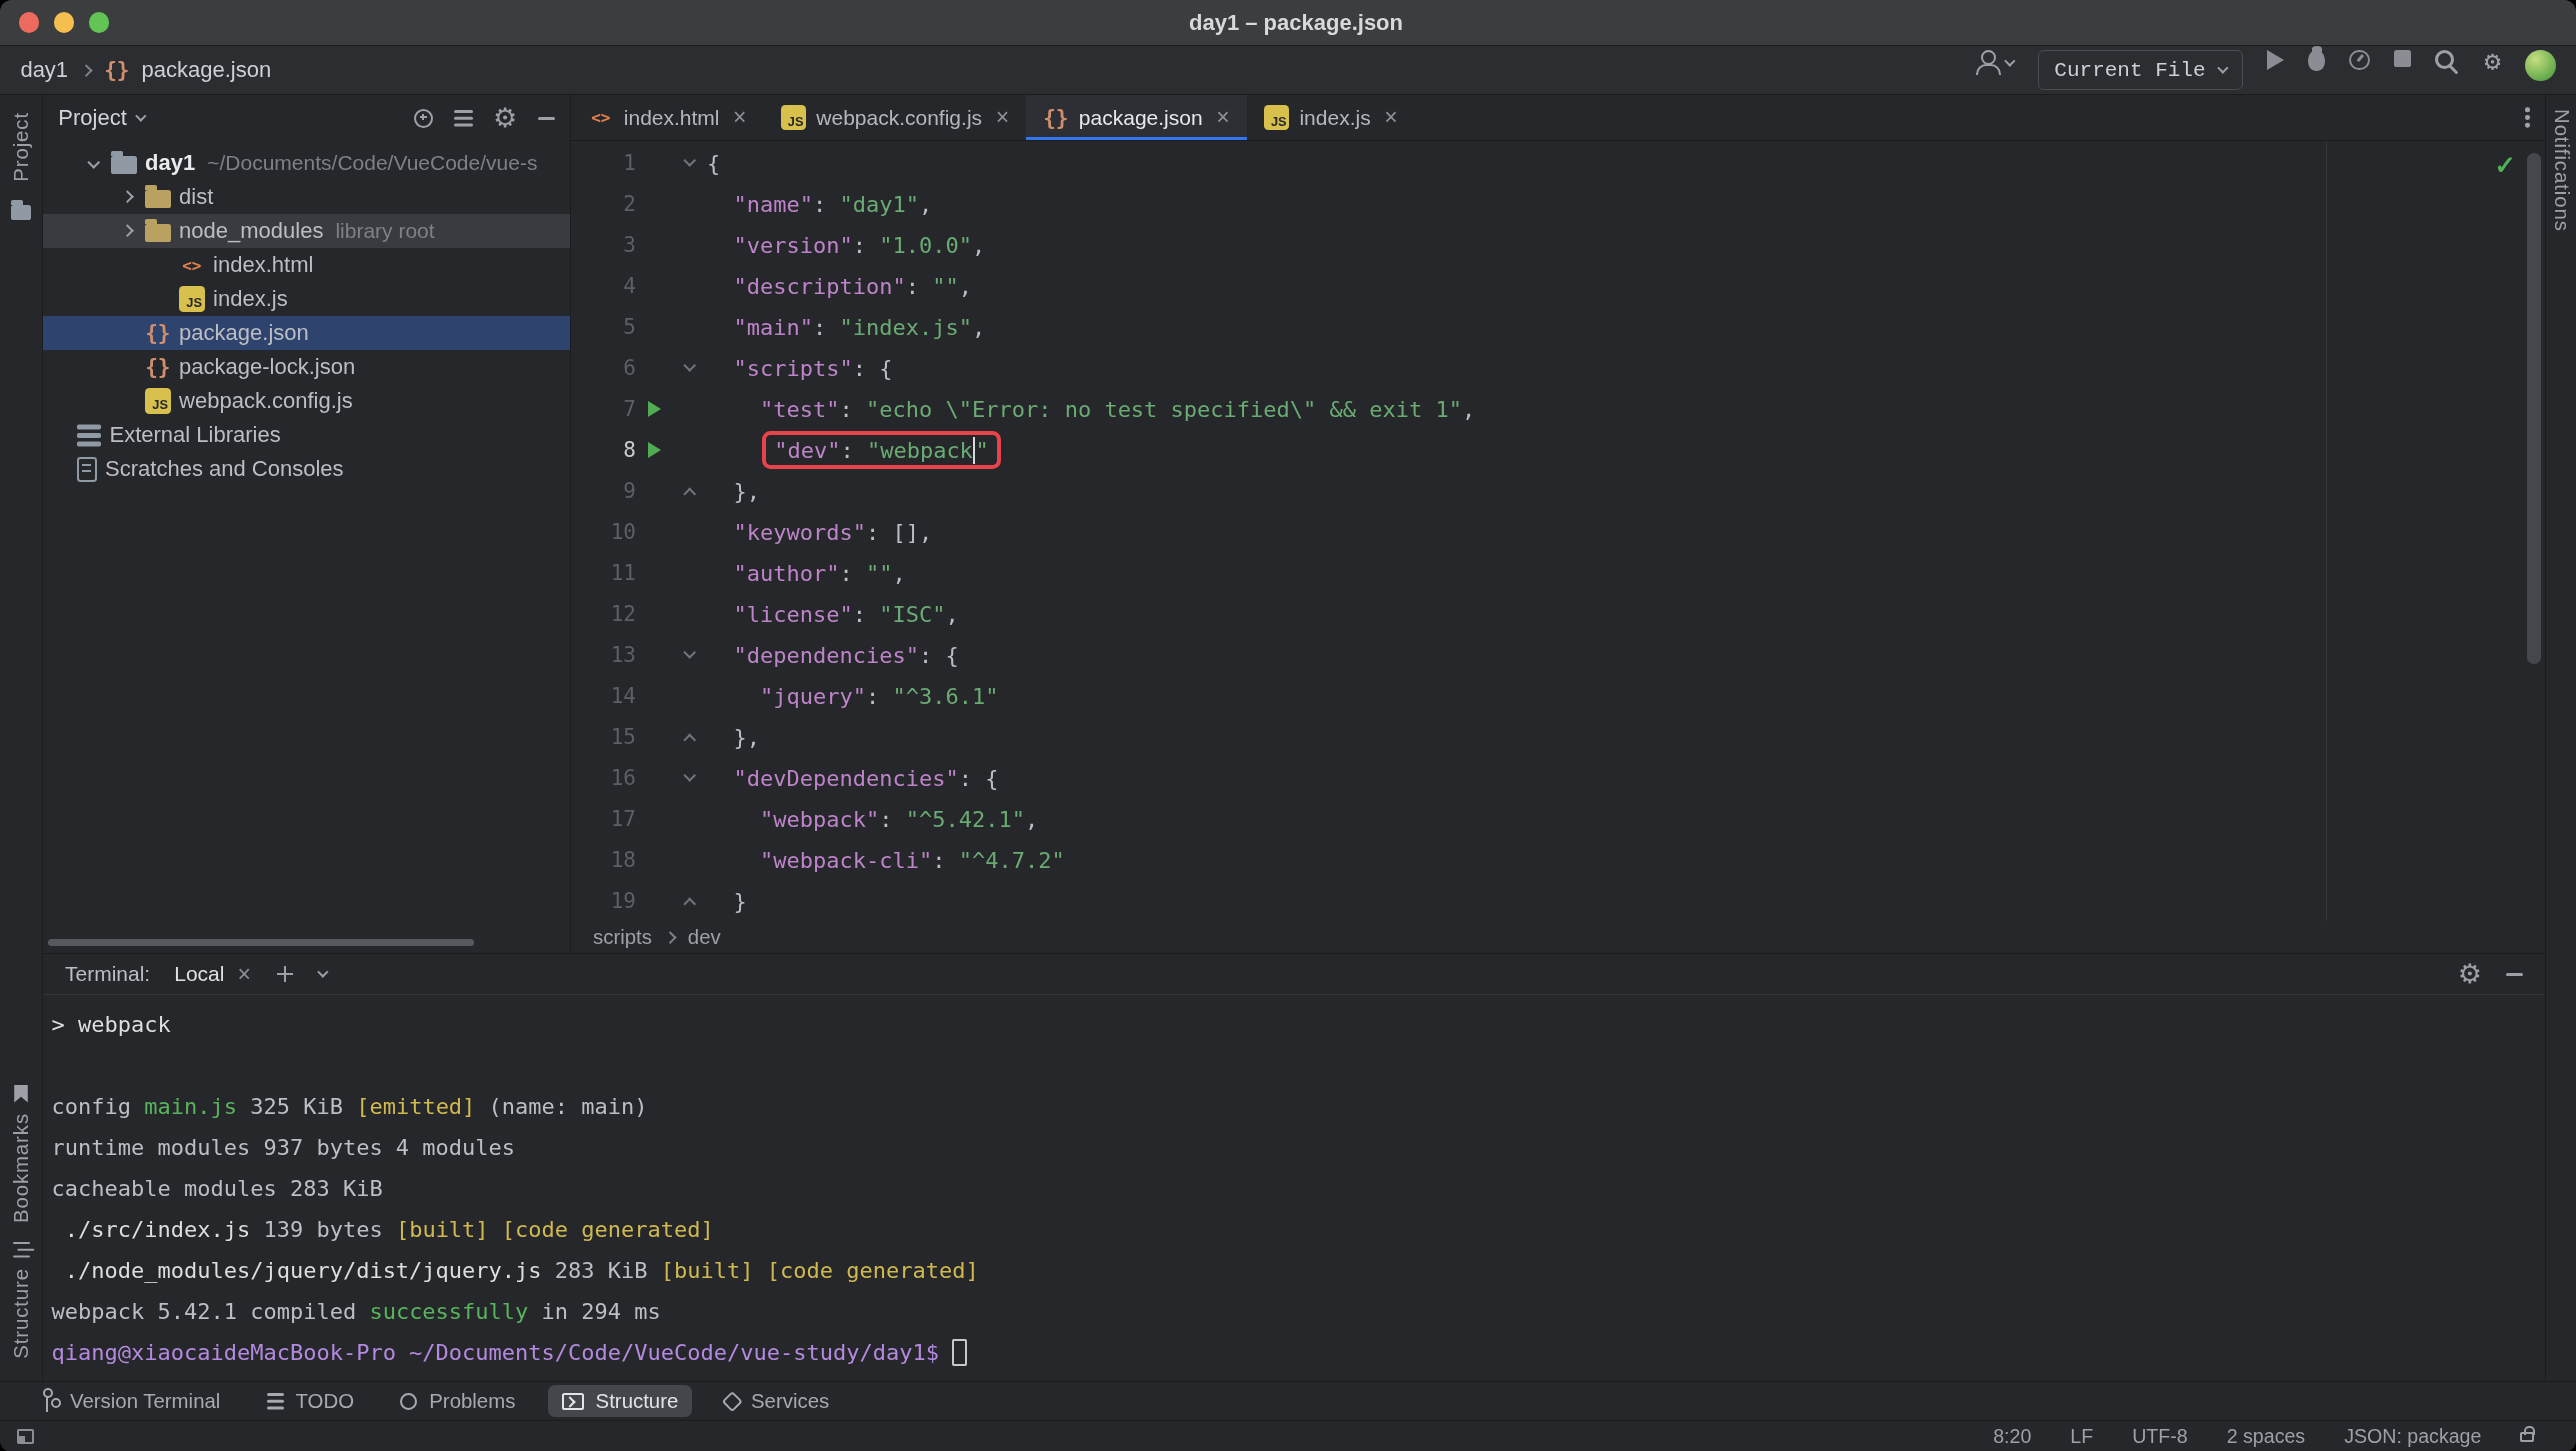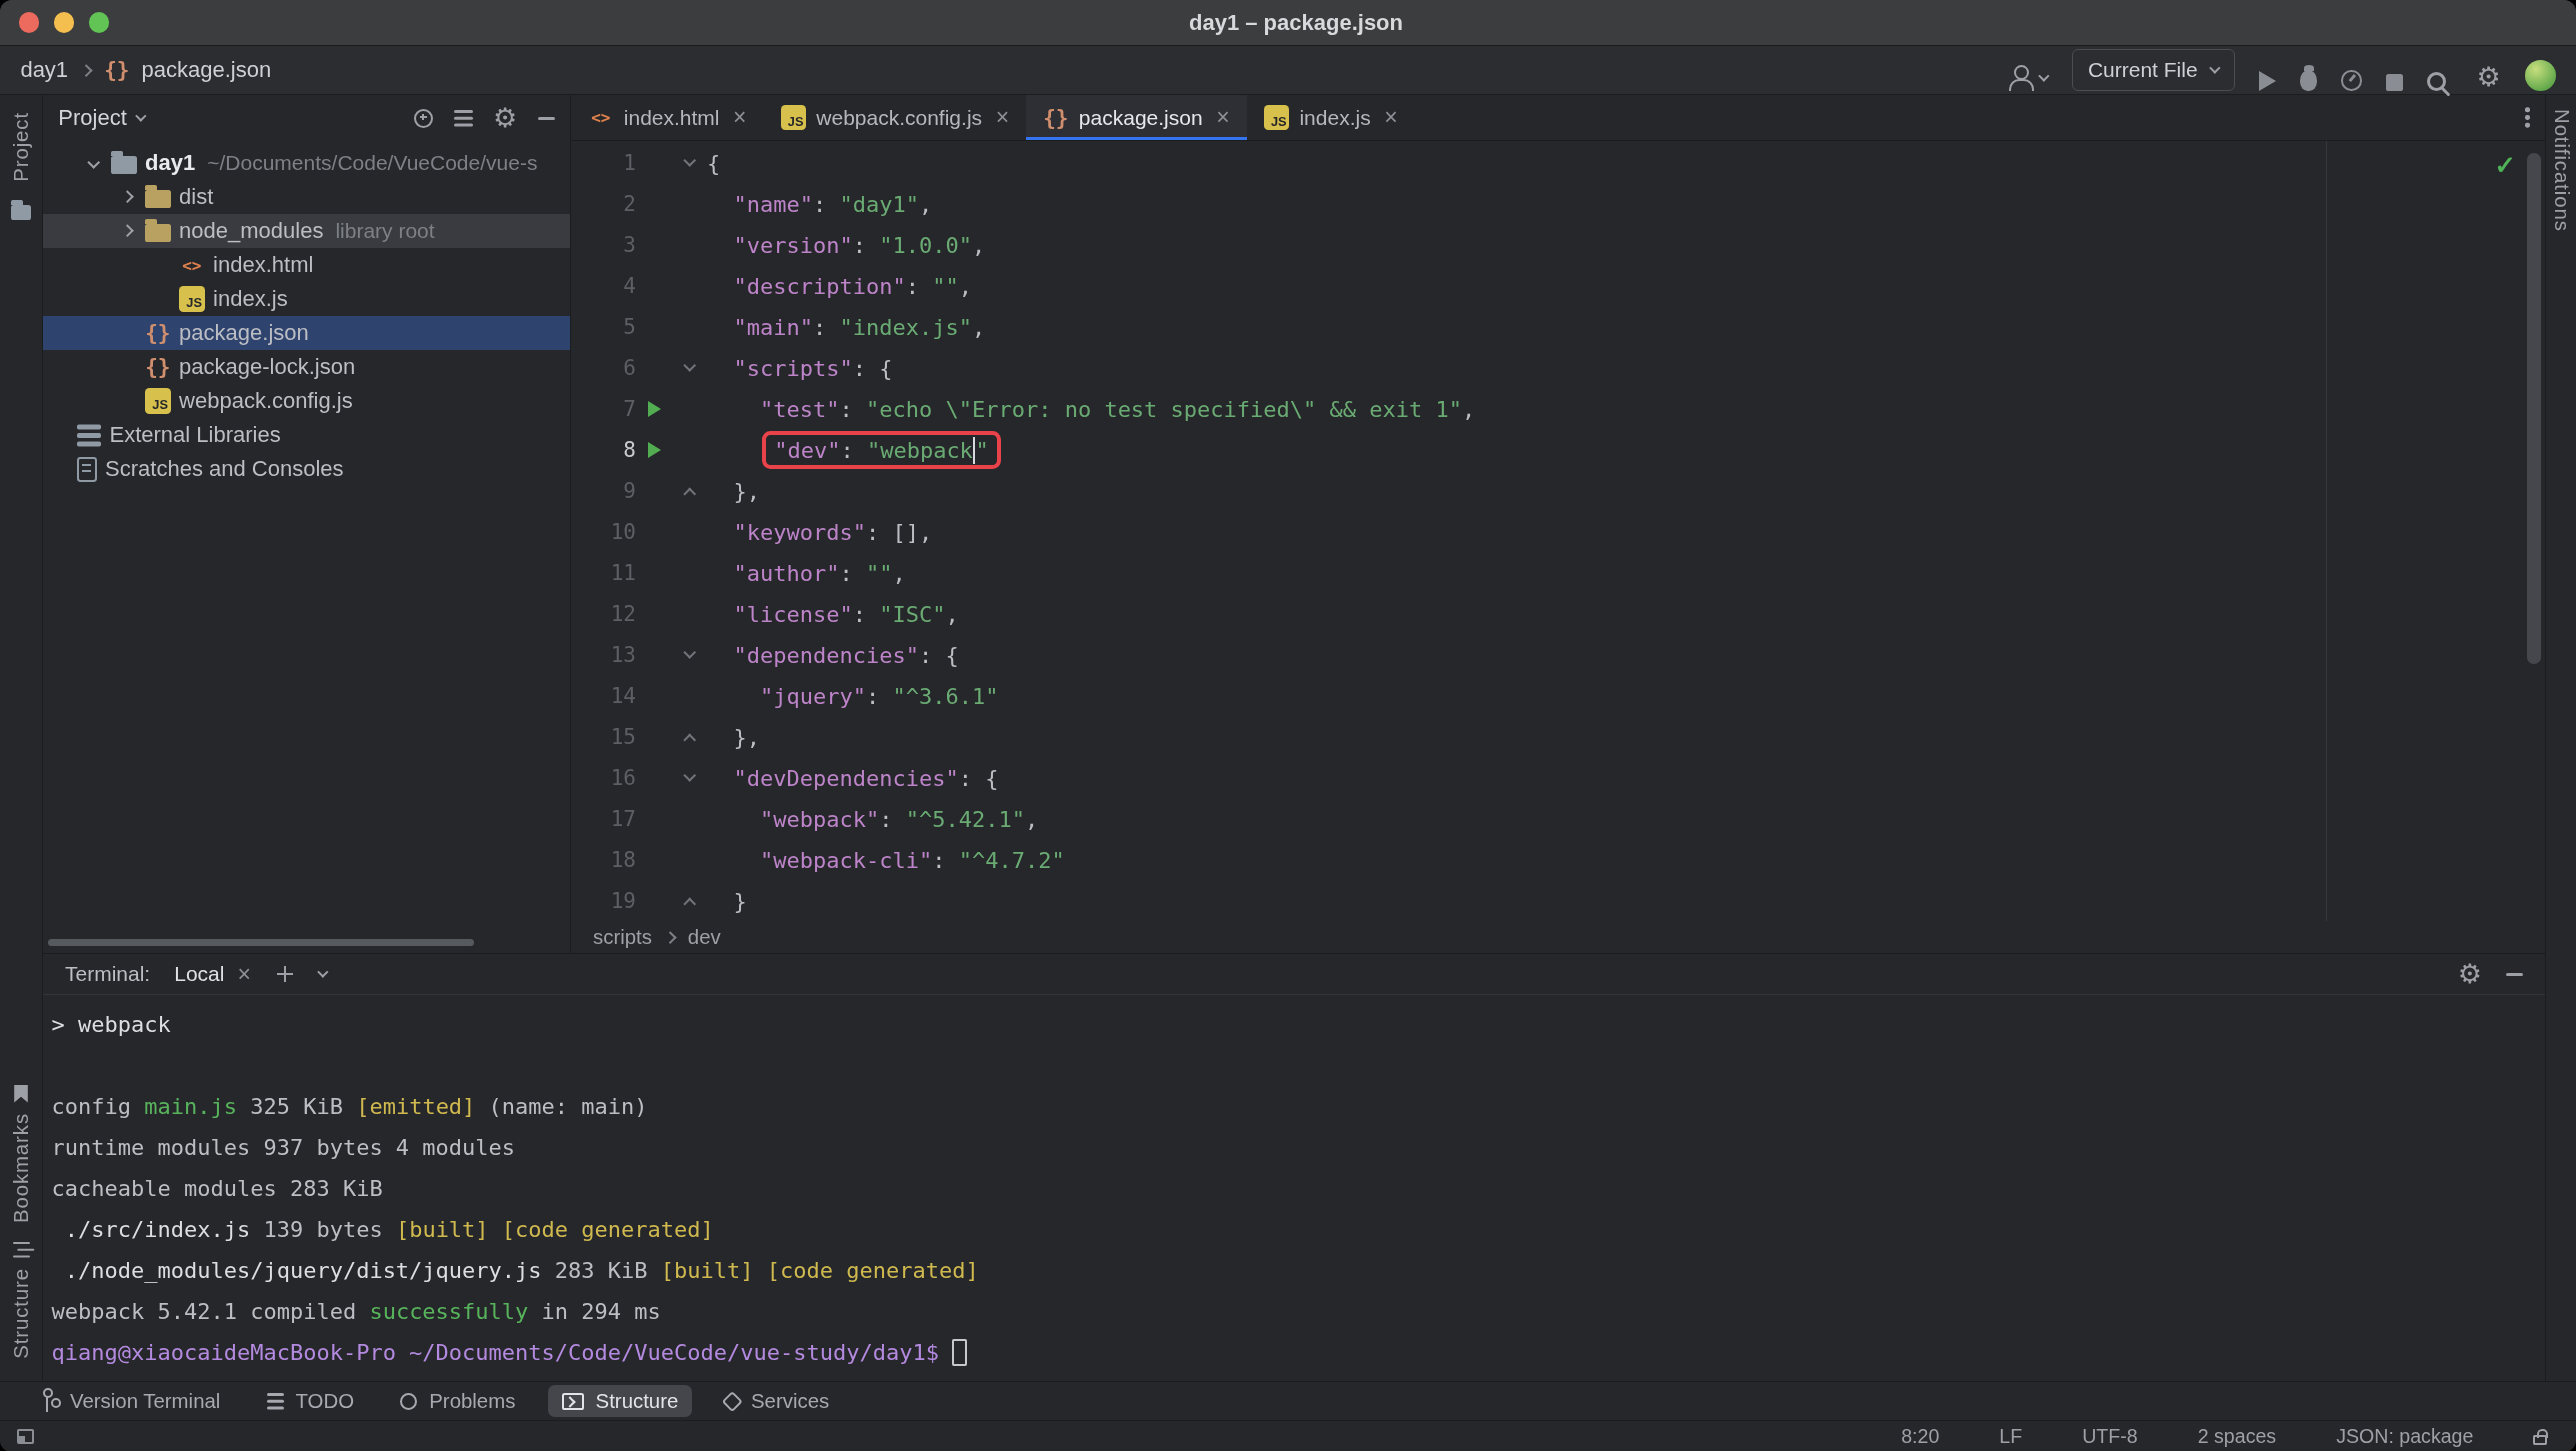--- a/index.html
+++ b/index.html
@@ -38,21 +38,21 @@
   .tl.red{background:#ec6a5e}.tl.yellow{background:#f4bf4f}.tl.green{background:#61c454}
   .title{position:absolute;left:16px;right:0;text-align:center;color:#d7d9dd;
     font-size:22px;font-weight:700;pointer-events:none;}
 
   
   .navbar{height:49px;background:var(--bg2);border-bottom:0.9px solid var(--border);
     display:flex;align-items:center;padding:0 20.4px;flex:none;}
   .crumbs{display:flex;align-items:center;gap:12px;font-size:22px;color:#ced0d6;}
   .sep-chev{width:8.5px;height:8.5px;border-right:2.1px solid #7d8086;border-top:2.1px solid #7d8086;
     transform:rotate(45deg);margin:0 1.7px;}
-  .nav-right{margin-left:auto;display:flex;align-items:flex-end;gap:24px;}
+  .nav-right{margin-left:auto;display:flex;align-items:flex-start;gap:24px;font-family:Liberation Mono, monospace;}
   .runconfig{display:flex;align-items:center;gap:13.6px;border:0.9px solid #4a4d52;border-radius:6px;
     padding:7.7px 15.3px;color:#ced0d6;font-size:21px;}
   .chev{width:9.4px;height:9.4px;border-right:2.1px solid var(--dim);border-bottom:2.1px solid var(--dim);
     transform:rotate(45deg);}
   .chev.closed{transform:rotate(-45deg);}
   .chev.mini{width:7.7px;height:7.7px;margin-top:-3.4px;}
   .avatar{width:31px;height:31px;border-radius:50%;
     background:radial-gradient(circle at 35% 30%,#c6de7e,#5fa74a 75%);}
 
   
@@ -209,21 +209,21 @@
     vertical-align:-6px;border-radius:1.7px;}
 
   
   .bottombar{height:39px;flex:none;background:var(--bg);border-top:0.9px solid var(--border);
     display:flex;align-items:center;padding:0 25.6px;gap:19px;}
   .bb-item{display:flex;align-items:center;gap:12px;padding:4.3px 13.6px;border-radius:6.8px;
     color:#a6a9af;font-size:20.4px;}
   .bb-item.active{background:#44464b;color:#e2e4e8;}
   .statusbar{height:32px;flex:none;background:var(--bg);border-top:0.9px solid var(--border);
     display:flex;align-items:center;padding:0 17px;color:var(--dim);font-size:19.6px;}
-  .sb-right{margin-left:auto;display:flex;align-items:center;gap:60px;margin-right:12px;}
+  .sb-right{margin-left:auto;display:flex;gap:39px;margin-right:25px;}
 </style>
 </head>
 <body>
 
 <div class="app">
 
   <div class="titlebar">
     <div class="traffic">
       <span class="tl red"></span>
       <span class="tl yellow"></span>

